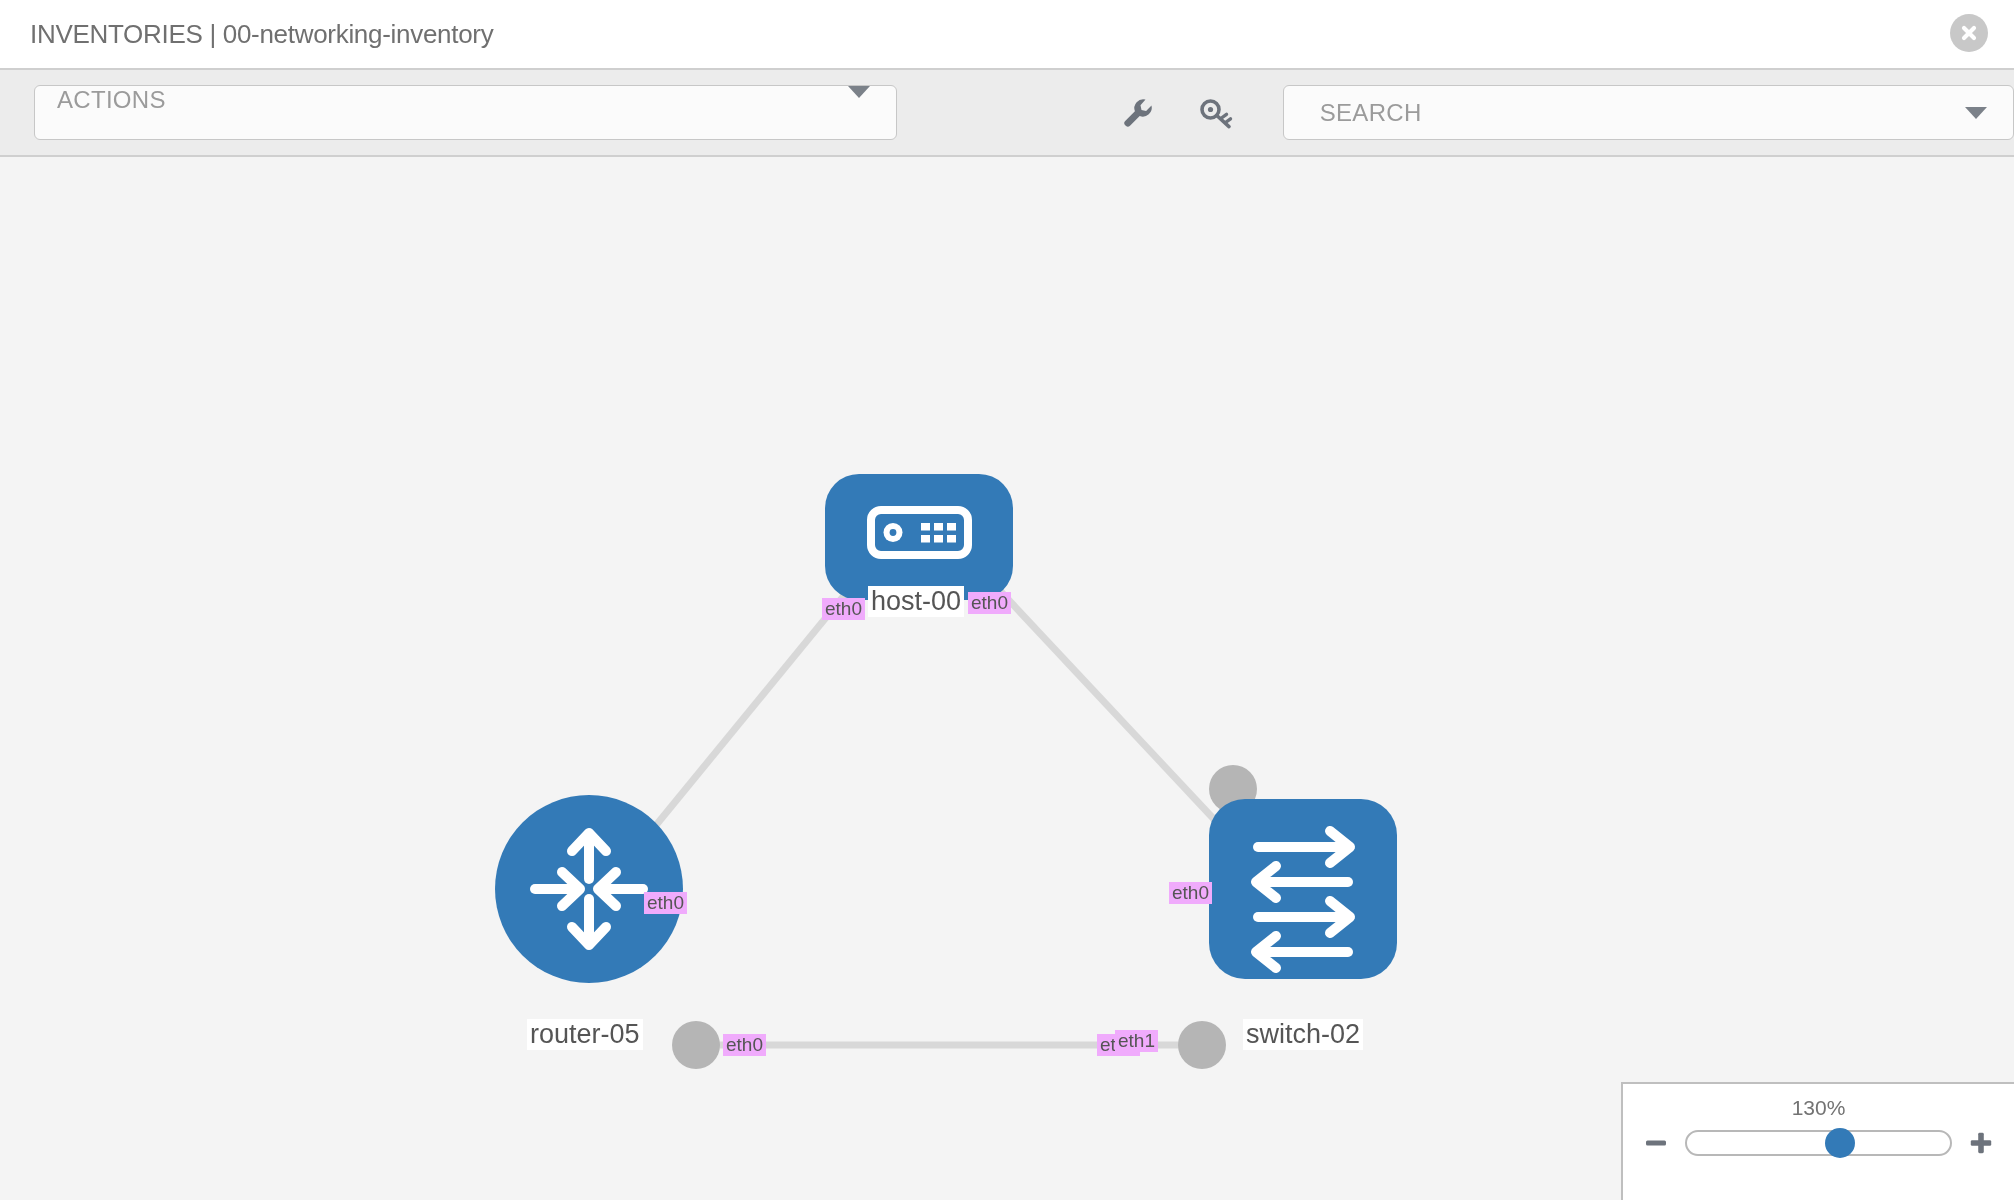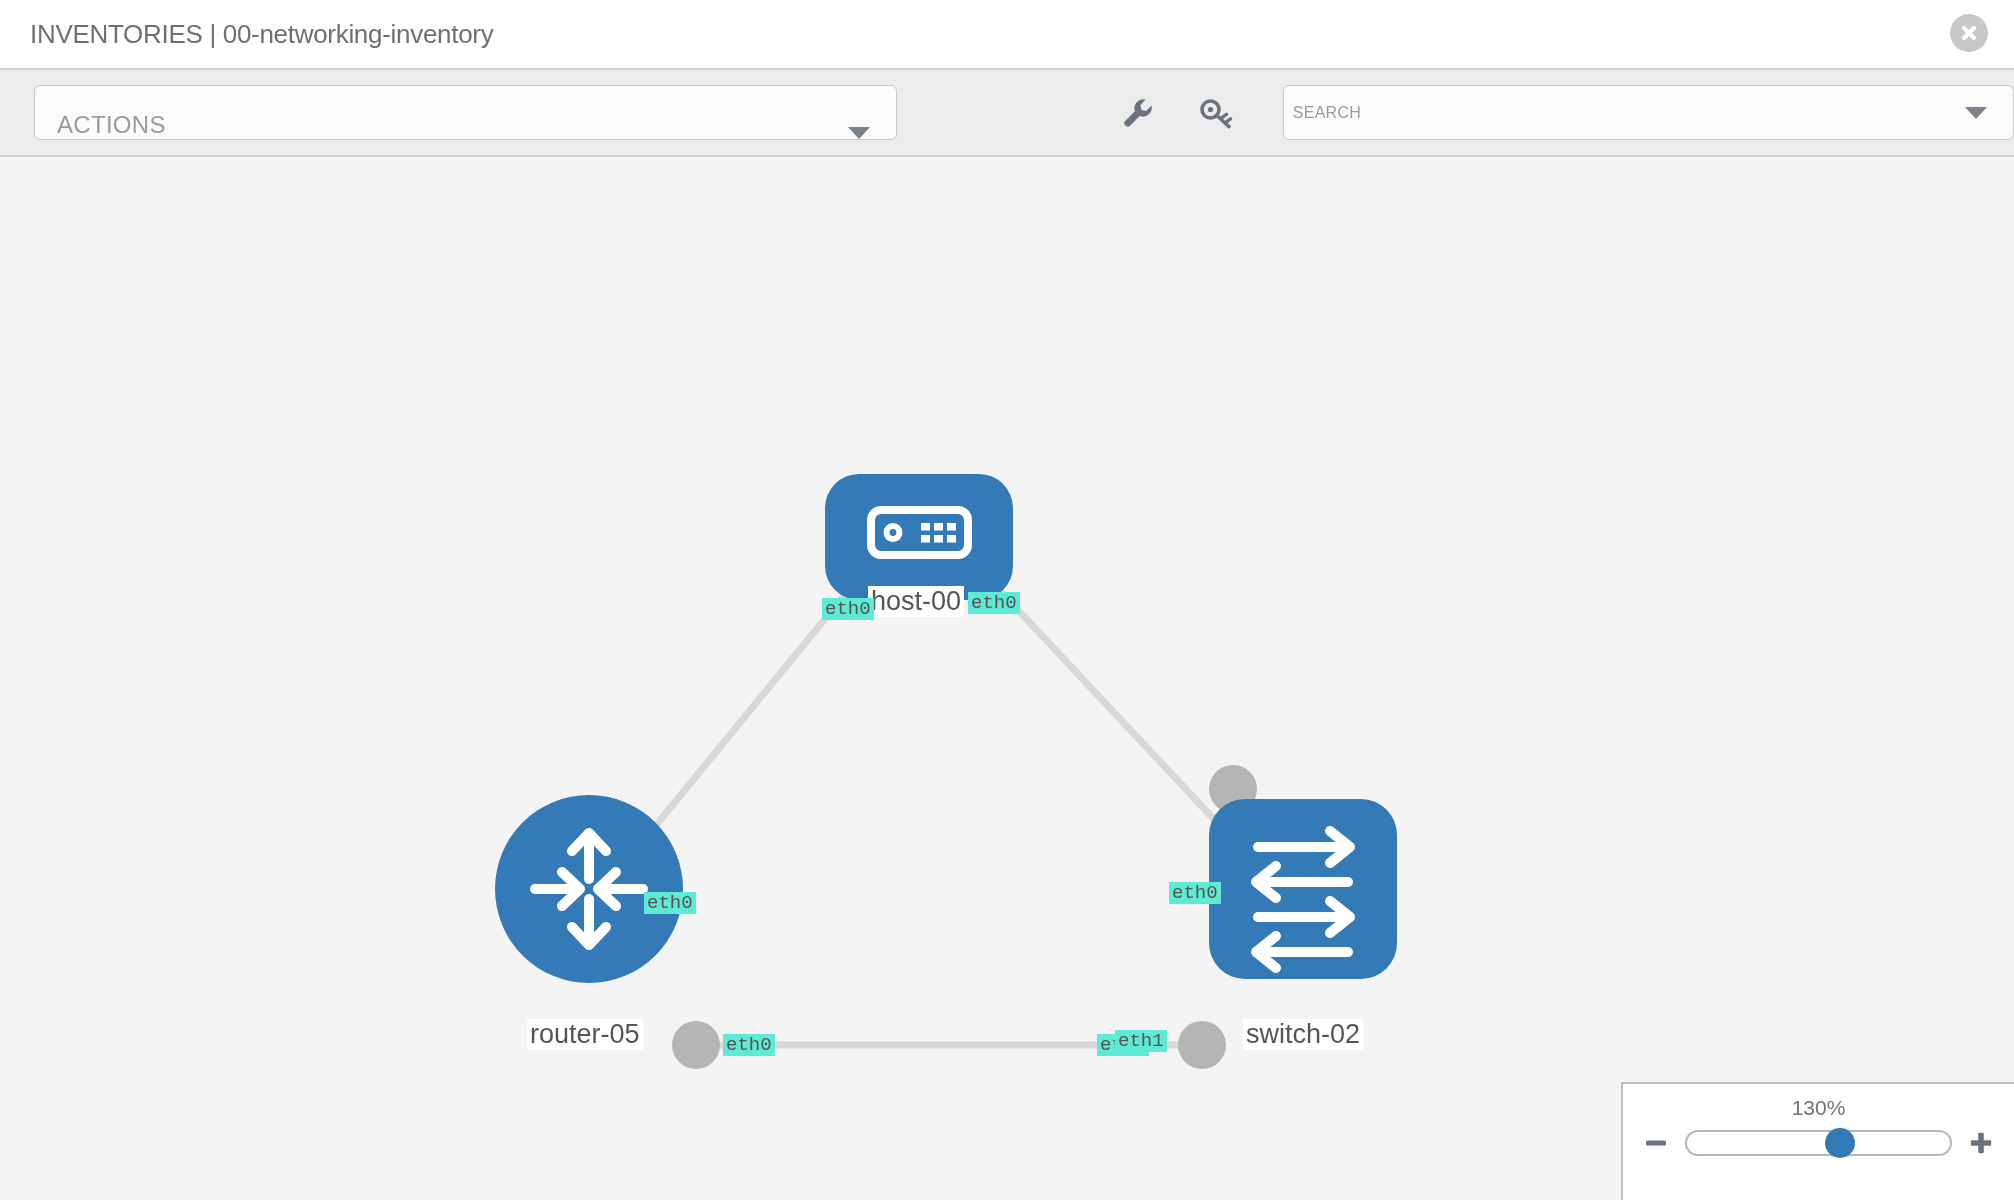--- a/index.html
+++ b/index.html
@@ -45,21 +45,21 @@
     border-top: 2px solid #cfcfcf;
     border-bottom: 2px solid #cfcfcf;
     display: flex; align-items: center;
   }
   .actions-select {
     margin-left: 34px;
     width: 932px; height: 55px;
     background: #fbfbfb;
     border: 1px solid #c7c7c7;
     border-radius: 6px;
-    display: flex; align-items: flex-end;
+    display: flex; align-items: flex-start;
     position: relative;
     cursor: pointer;
   }
   .actions-select .label {
     margin-left: 22px;
     font-size: 24px;
     color: #9b9b9b;
     letter-spacing: 0.3px;
   }
   .caret {
@@ -81,22 +81,22 @@
     margin-left: 46px;
     width: 790px; height: 55px;
     background: #fbfbfb;
     border: 1px solid #c7c7c7;
     border-radius: 6px;
     display: flex; align-items: center;
     position: relative;
     cursor: text;
   }
   .search-box .label {
-    margin-left: 9px;
-    font-size: 16px;
+    margin-left: 36px;
+    font-size: 24px;
     color: #9b9b9b;
     letter-spacing: 0.3px;
   }
   .search-box .caret { position: absolute; right: 26px; }
 
   
   .canvas {
     position: absolute; left: 0; top: 157px;
     width: 2014px; height: 1043px;
     background: #f4f4f4;
@@ -110,24 +110,23 @@
     color: #555555;
     background: #ffffff;
     padding: 0 3px;
     white-space: nowrap;
     text-align: right;
   }
   .iface-label {
     position: absolute;
     font-size: 19px;
     color: #555555;
-    background: #5eead4;
+    background: #f0abfc;
     padding: 0 3px;
     white-space: nowrap;
-    font-family: Liberation Mono, monospace;
   }
 
   
   .zoom-panel {
     position: absolute; left: 1621px; top: 1082px;
     width: 393px; height: 118px;
     background: #ffffff;
     border: 2px solid #bfbfbf;
     border-right: none; border-bottom: none;
   }

